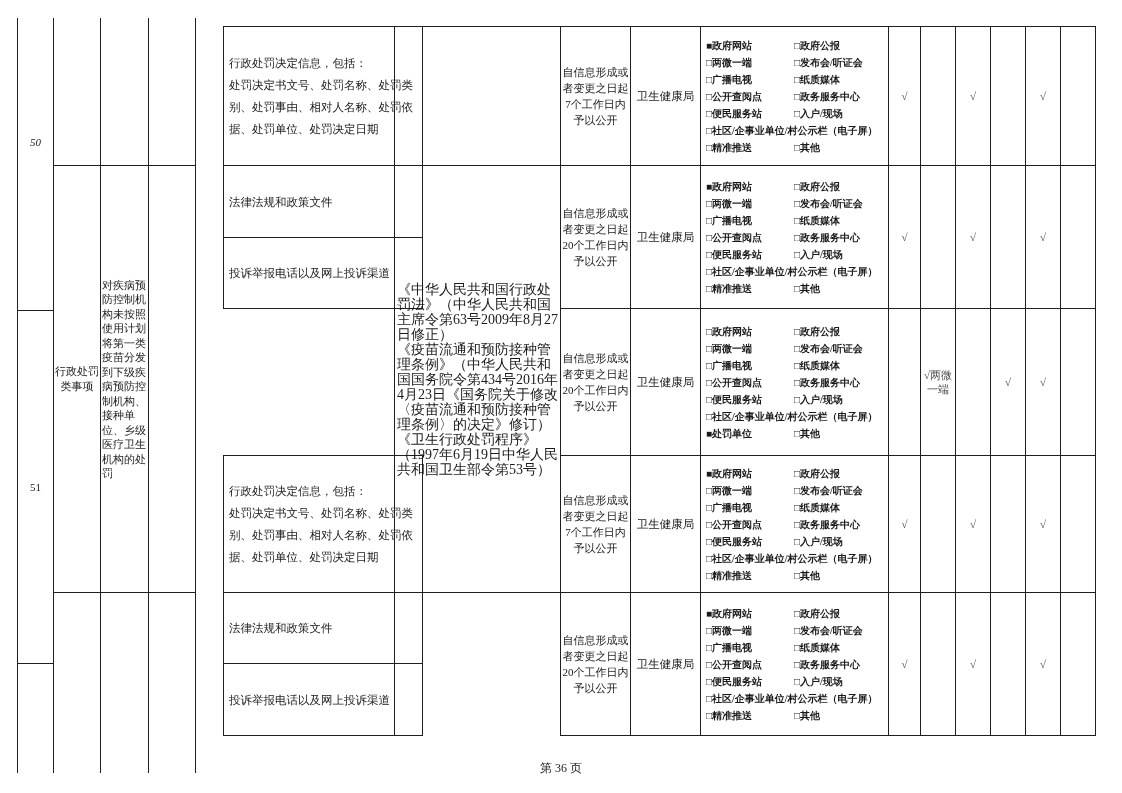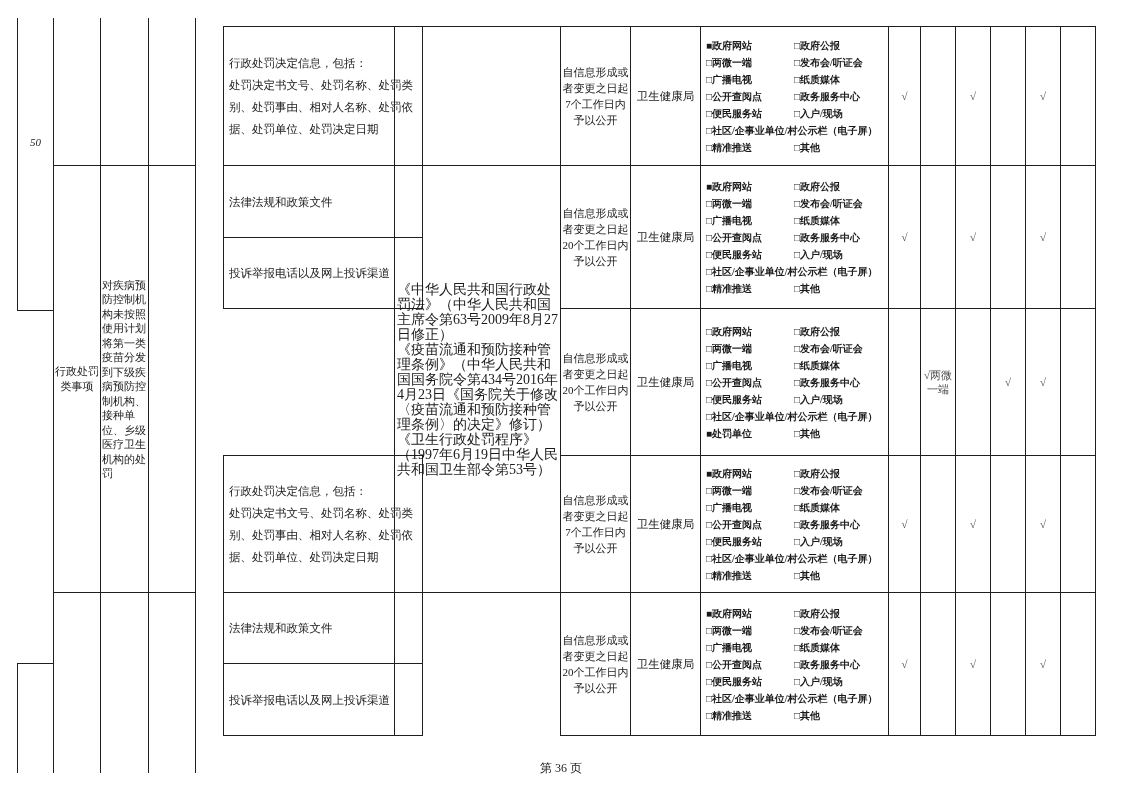--- a/index.html
+++ b/index.html
@@ -39,20 +39,23 @@
   }
 </style>
 </head>
 <body>
 
 <div class="page">
 
   <div class="cell rownum no-top" style="left:17px;top:18px;width:37px;height:293px;font-style:italic;">
     <span class="shift-up">50</span>
   </div>
+  <div class="cell rownum" style="left:17px;top:310px;width:37px;height:354px;">
+    <span>51</span>
+  </div>
   <div class="cell no-bottom" style="left:17px;top:663px;width:37px;height:110px;"></div>
 
   <div class="cell no-top" style="left:53px;top:18px;width:48px;height:148px;"></div>
   <div class="cell cat" style="left:53px;top:165px;width:48px;height:428px;">
     <span>行政处罚类事项</span>
   </div>
   <div class="cell no-bottom" style="left:53px;top:592px;width:48px;height:181px;"></div>
 
   <div class="cell no-top" style="left:100px;top:18px;width:49px;height:148px;"></div>
   <div class="cell desc" style="left:100px;top:165px;width:49px;height:428px;">

